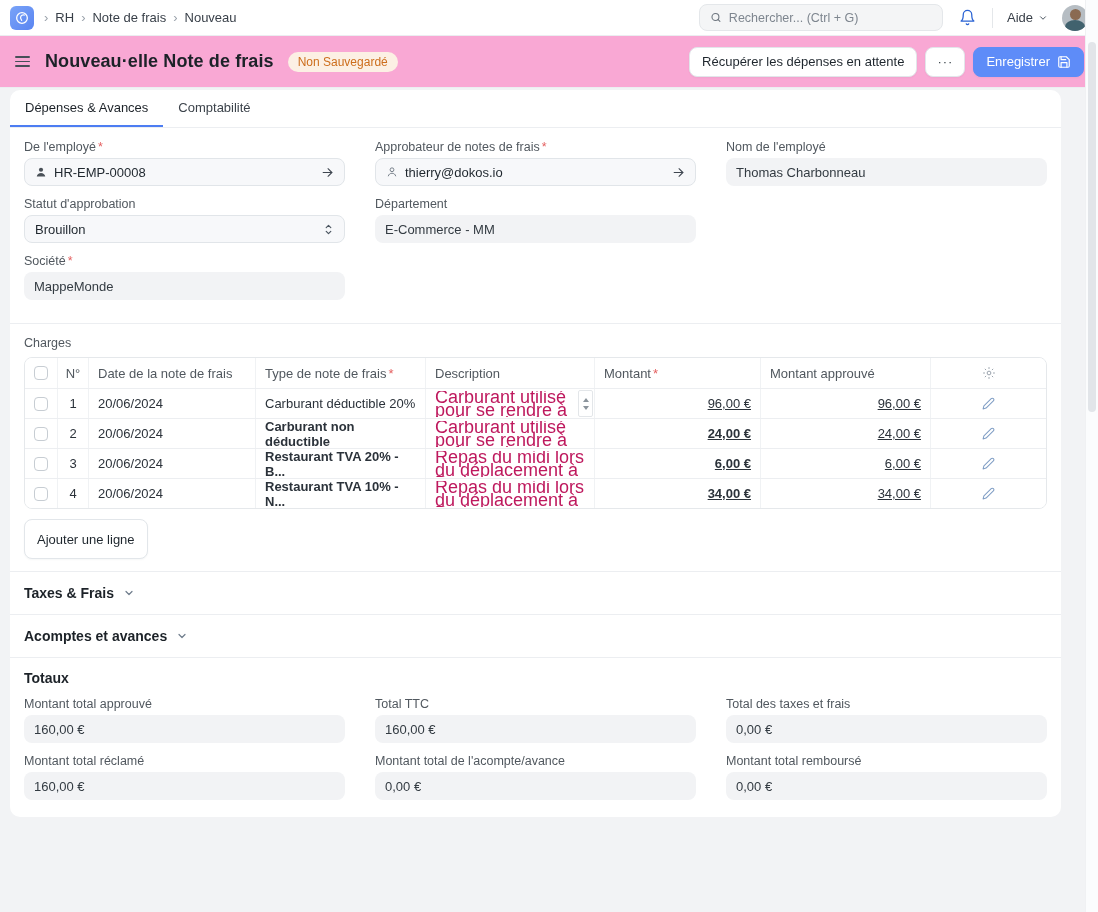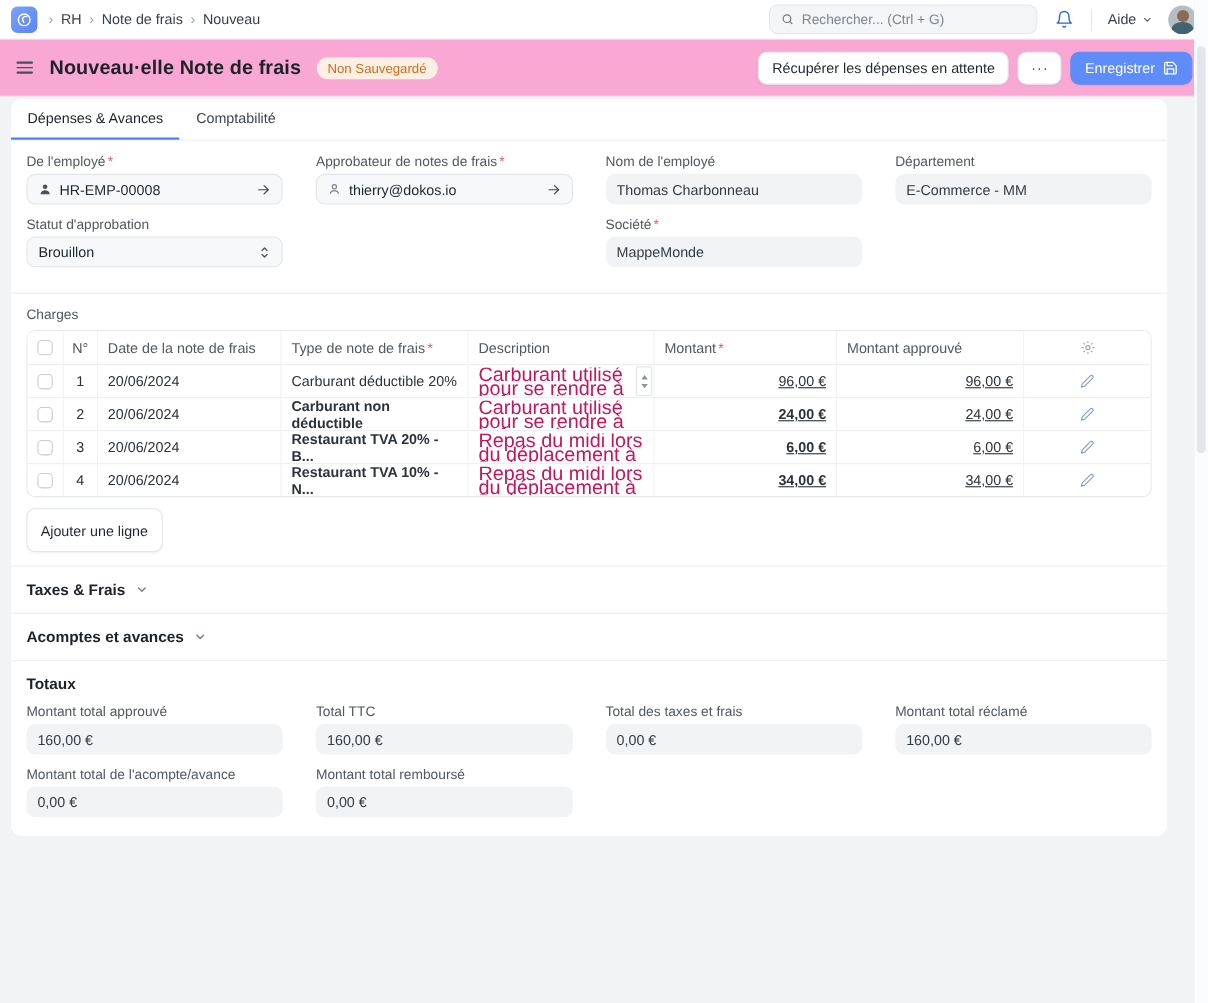--- a/index.html
+++ b/index.html
@@ -71,21 +71,21 @@
   .card { background:#fff; border-radius:10px; width:1051px; }
 
   .tabs { display:flex; border-bottom:1px solid #eceef1; }
   .tab {
     padding:0 15px; height:37px; display:flex; align-items:center;
     font-size:13px; color:#3c434b; cursor:pointer; border-bottom:2px solid transparent;
   }
   .tab.active { color:#1c2228; font-weight:500; border-bottom-color:#4d7df2; }
 
   .section { padding:12px 14px; }
-  .form-grid, .totals-grid { display:grid; grid-template-columns:1fr 1fr 1fr 1fr; column-gap:30px; }
+  .form-grid, .totals-grid { display:grid; grid-template-columns:1fr 1fr 1fr; column-gap:30px; }
   .field { margin-bottom:11px; }
   .field .lbl { font-size:12.5px; color:#51585f; margin-bottom:4px; }
   .req { color:#e45f5f; margin-left:2px; }
   .control {
     height:28px; border-radius:8px; display:flex; align-items:center;
     padding:0 10px; font-size:13px; color:#1f272e; gap:7px;
   }
   .control.link, .control.select { background:#f7f8fa; border:1px solid #e1e5e9; cursor:pointer; }
   .control.readonly { background:#f2f3f5; color:#333b42; }
   .control .val { flex:1 1 auto; overflow:hidden; white-space:nowrap; }
@@ -243,36 +243,36 @@
       </div>
 
       <div class="field">
         <div class="lbl">Nom de l'employé</div>
         <div class="control readonly">
           <span class="val">Thomas Charbonneau</span>
         </div>
       </div>
 
       <div class="field">
-        <div class="lbl">Département</div>
-        <div class="control readonly">
-          <span class="val">E-Commerce - MM</span>
-        </div>
-      </div>
-
-      <div class="field">
         <div class="lbl">Statut d'approbation</div>
         <div class="control select">
           <span class="val">Brouillon</span>
           <svg class="right-ic" width="11" height="13" viewBox="0 0 24 28" fill="none" stroke="#4b5560" stroke-width="2.6" stroke-linecap="round" stroke-linejoin="round">
             <polyline points="7 10 12 5 17 10"></polyline>
               <polyline points="7 18 12 23 17 18"></polyline>
           </svg>
         </div>
       </div>
+
+      <div class="field">
+        <div class="lbl">Département</div>
+        <div class="control readonly">
+          <span class="val">E-Commerce - MM</span>
+        </div>
+      </div>
       <div></div>
 
       <div class="field">
         <div class="lbl"><span>Société</span><span class="req">*</span></div>
         <div class="control readonly">
           <span class="val">MappeMonde</span>
         </div>
       </div>
       <div></div>
     </div>

